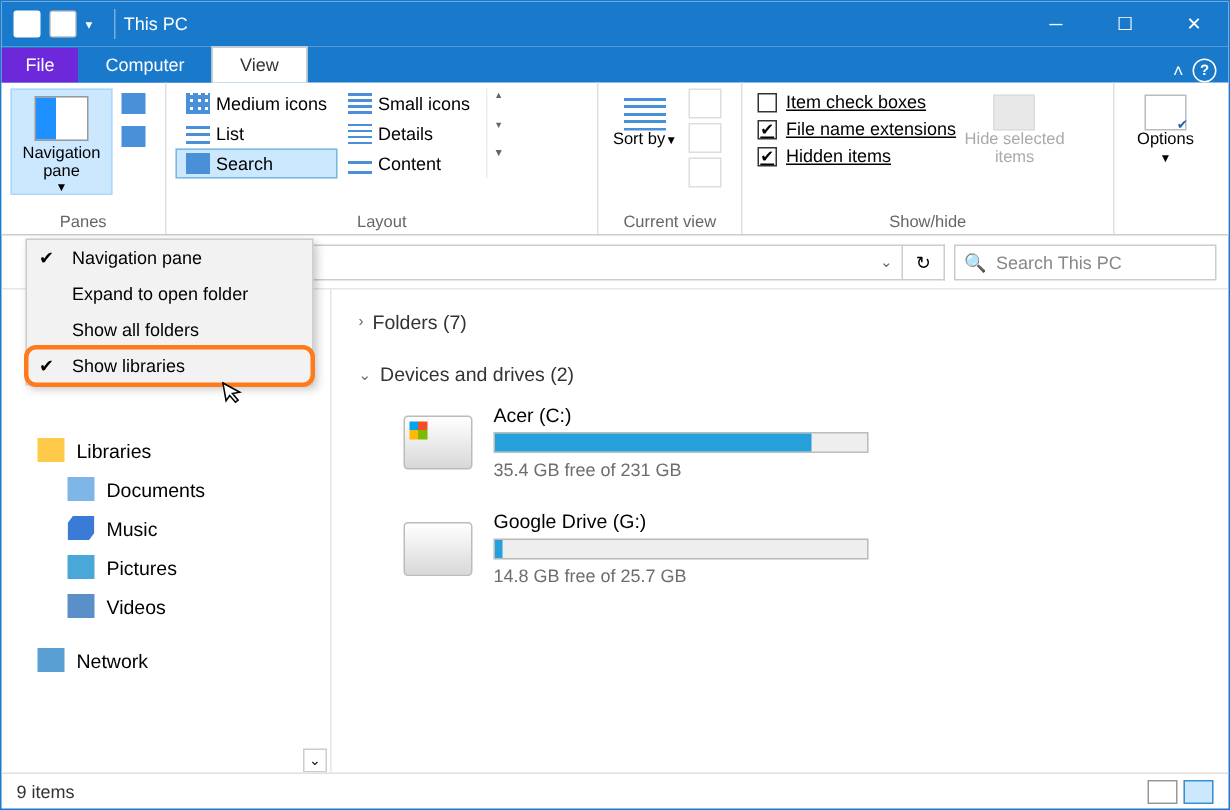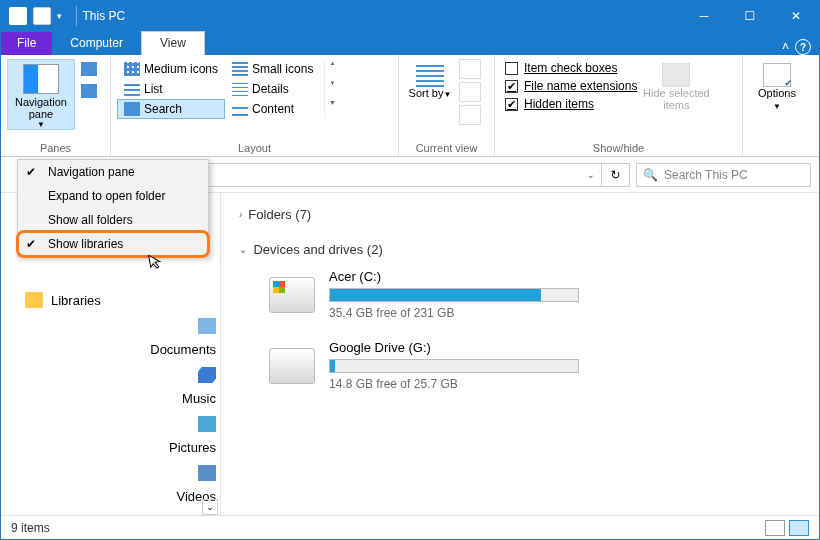--- a/index.html
+++ b/index.html
@@ -62,21 +62,21 @@
 .navarrow { width: 26px; height: 26px; display: flex; align-items: center; justify-content: center; color: #999; border-radius: 3px; font-size: 14px; }
 .addrbox { flex: 1; height: 24px; border: 1px solid #ccc; display: flex; align-items: center; padding: 0 6px; font-size: 12px; }
 .addrbox .chev { margin-left: auto; color: #666; font-size: 10px; }
 .refresh { width: 28px; height: 24px; border: 1px solid #ccc; border-left: none; display: flex; align-items: center; justify-content: center; }
 .searchbox { width: 175px; height: 24px; border: 1px solid #ccc; display: flex; align-items: center; padding: 0 6px; color: #888; gap: 6px; }
 
 
 .main { position: absolute; top: 192px; left: 0; right: 0; bottom: 24px; display: flex; }
 .sidebar { width: 220px; border-right: 1px solid #e5e5e5; padding: 8px 0 0 20px; overflow: hidden; position: relative; }
 .treeitem { display: flex; align-items: flex-end; gap: 8px; padding: 5px 4px; font-size: 13px; }
-.treeitem.child { padding-left: 24px; flex-direction: column; }
+.treeitem.child { padding-left: 24px; }
 .ticon { width: 18px; height: 16px; display: inline-block; }
 .ic-lib { background: #ffc94a; }
 .ic-doc { background: #7eb6e8; }
 .ic-music { background: #3a7bd5; clip-path: polygon(20% 0,100% 0,100% 70%,80% 100%,0 100%,0 30%); }
 .ic-pic { background: #4aa8d8; }
 .ic-vid { background: #5a8fc8; }
 .ic-net { background: #5a9fd4; }
 .scrolldown { position: absolute; bottom: 0; right: 2px; width: 16px; height: 16px; border: 1px solid #ccc; display: flex; align-items: center; justify-content: center; font-size: 9px; }
 
 .content { flex: 1; padding: 10px 18px; overflow: auto; }

